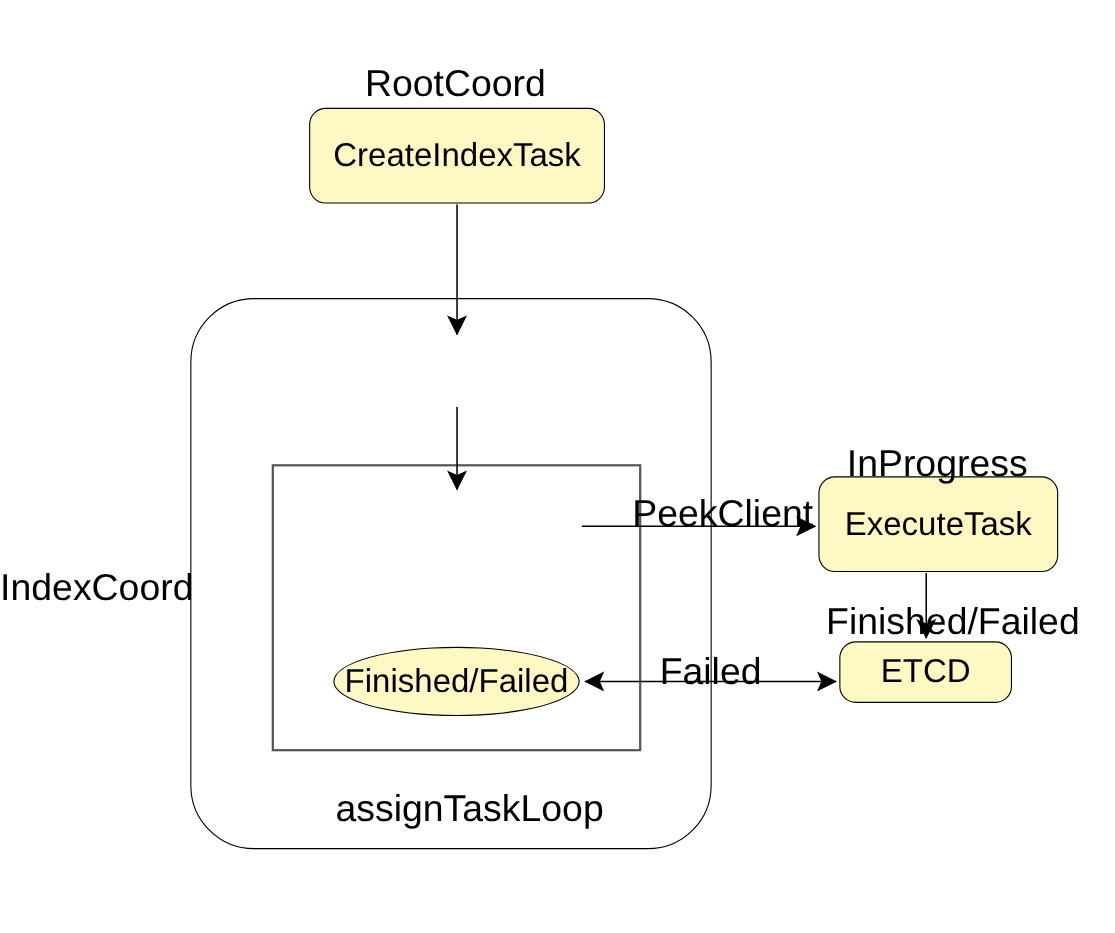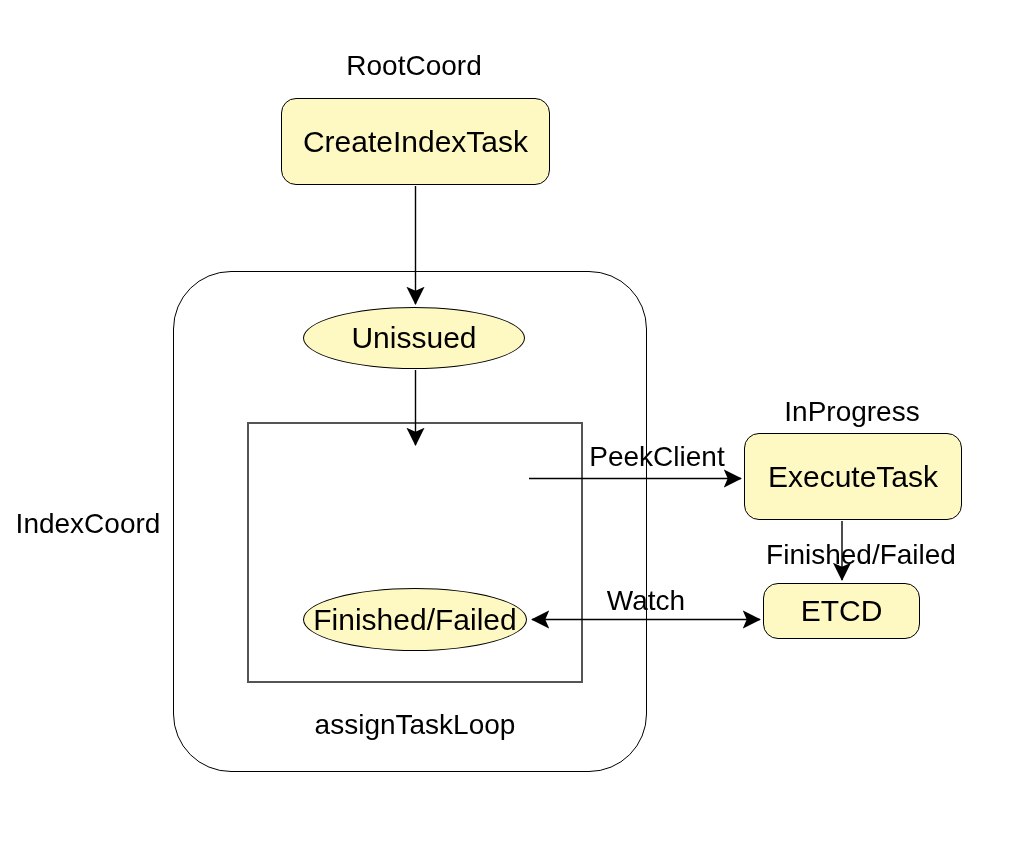--- a/index.html
+++ b/index.html
@@ -42,25 +42,26 @@
   .rounded { border-radius: 15px; }
   .ellipse { border-radius: 50%; }
   .node-create-index-task { left: 281px; top: 98px;  width: 269px; height: 87px; }
   .node-unissued          { left: 303px; top: 307px; width: 222px; height: 62px; }
   .node-in-progress       { left: 304px; top: 448px; width: 223px; height: 62px; }
   .node-finished-failed   { left: 303px; top: 588px; width: 224px; height: 63px; }
   .node-execute-task      { left: 744px; top: 433px; width: 218px; height: 87px; }
   .node-etcd              { left: 763px; top: 583px; width: 157px; height: 56px; }
   .lbl {
     position: absolute;
-    font-size: 28px;
+    font-size: 34px;
     line-height: 36px;
     text-align: center;
     white-space: nowrap;
     width: 220px;
+    margin-top: 10px;
   }
   .lbl-root-coord       { left: 304px; top: 48px;  }
   .lbl-index-node       { left: 742px; top: 394px; }
   .lbl-index-coord      { left: -22px; top: 506px; }
   .lbl-assign-task-loop { left: 305px; top: 707px; }
   .lbl-peek-client      { left: 547px; top: 439px; }
   .lbl-finished-failed  { left: 751px; top: 537px; }
   .lbl-watch            { left: 536px; top: 583px; }
   svg.connectors {
     position: absolute;
@@ -72,21 +73,20 @@
 </head>
 <body>
 
 <div class="canvas">
 
   <div class="group-outer"></div>
   <div class="group-inner"></div>
 
   <div class="shape rounded node-create-index-task">CreateIndexTask</div>
 
-  <div class="shape ellipse node-unissued">Unissued</div>
 
 
   <div class="shape ellipse node-finished-failed">Finished/Failed</div>
 
   <div class="shape rounded node-execute-task">ExecuteTask</div>
 
   <div class="shape rounded node-etcd">ETCD</div>
 
   <svg class="connectors" width="1014" height="848" viewBox="0 0 1014 848">
     <defs>
@@ -106,15 +106,15 @@
   <div class="lbl lbl-index-node">InProgress</div>
 
   <div class="lbl lbl-index-coord">IndexCoord</div>
 
   <div class="lbl lbl-peek-client">PeekClient</div>
 
   <div class="lbl lbl-assign-task-loop">assignTaskLoop</div>
 
   <div class="lbl lbl-finished-failed">Finished/Failed</div>
 
-  <div class="lbl lbl-watch">Watch</div>
+  <div class="lbl lbl-watch">Failed</div>
 
 </div>
 
 </body></html>

